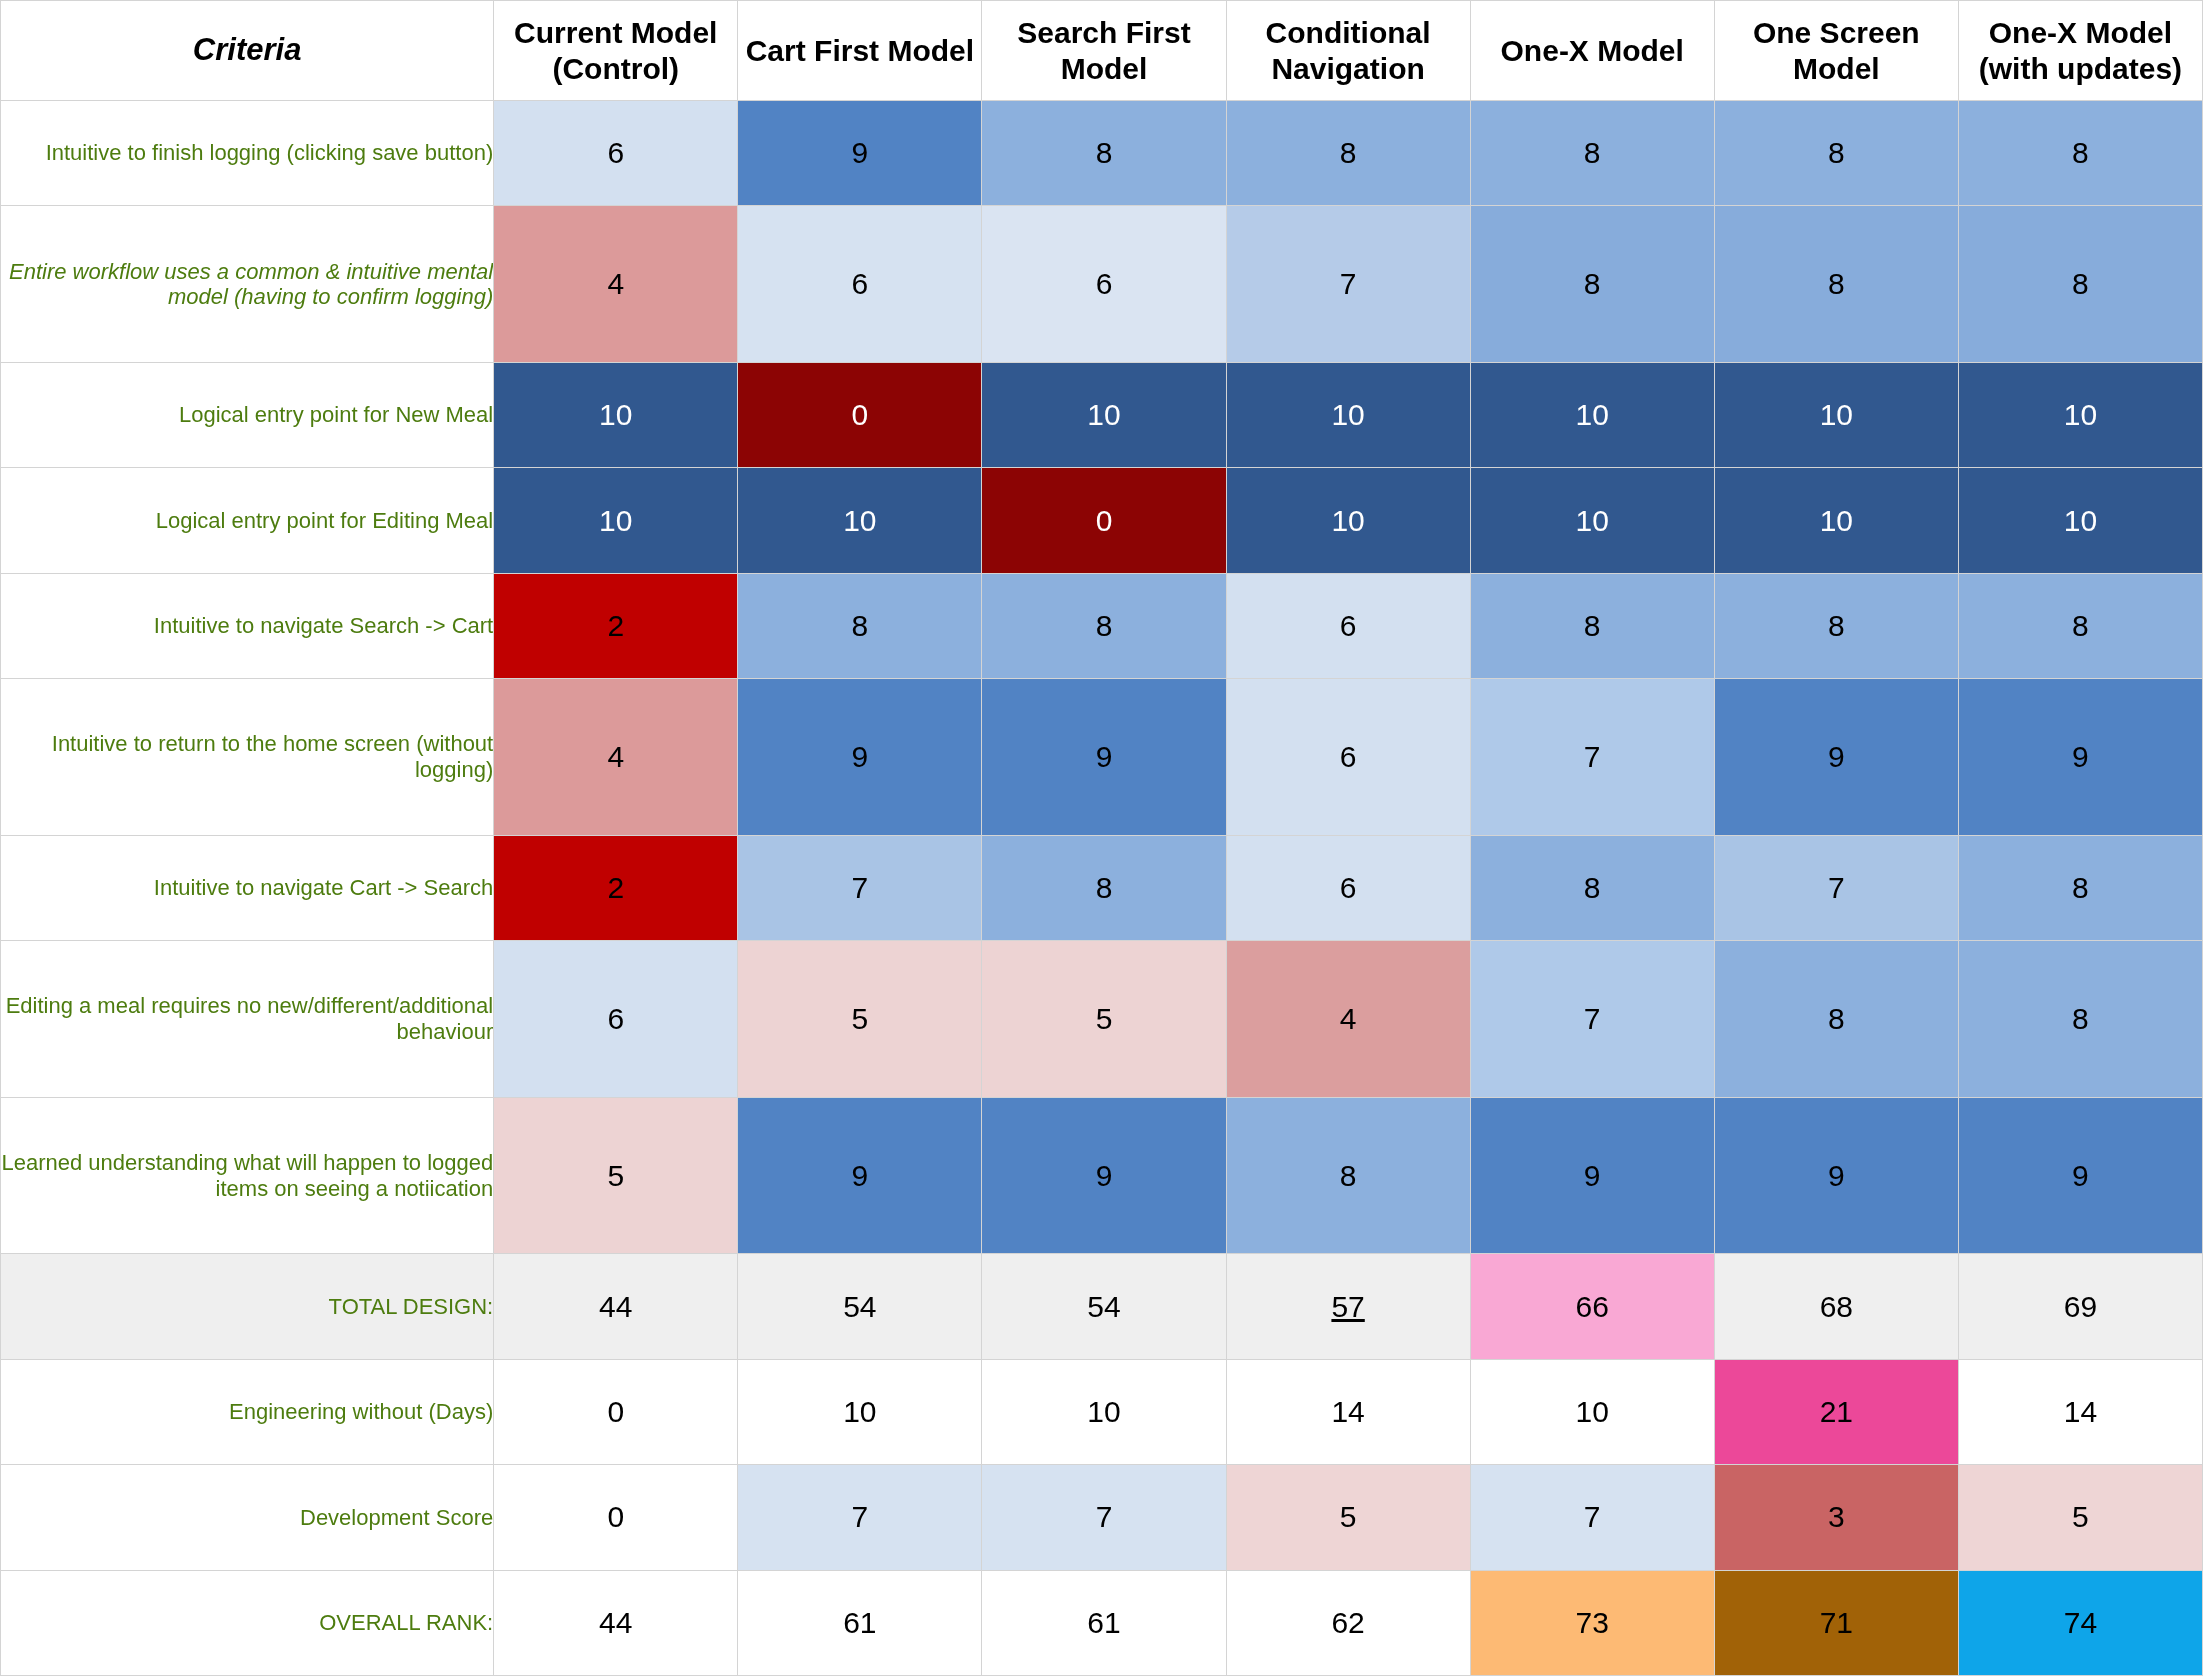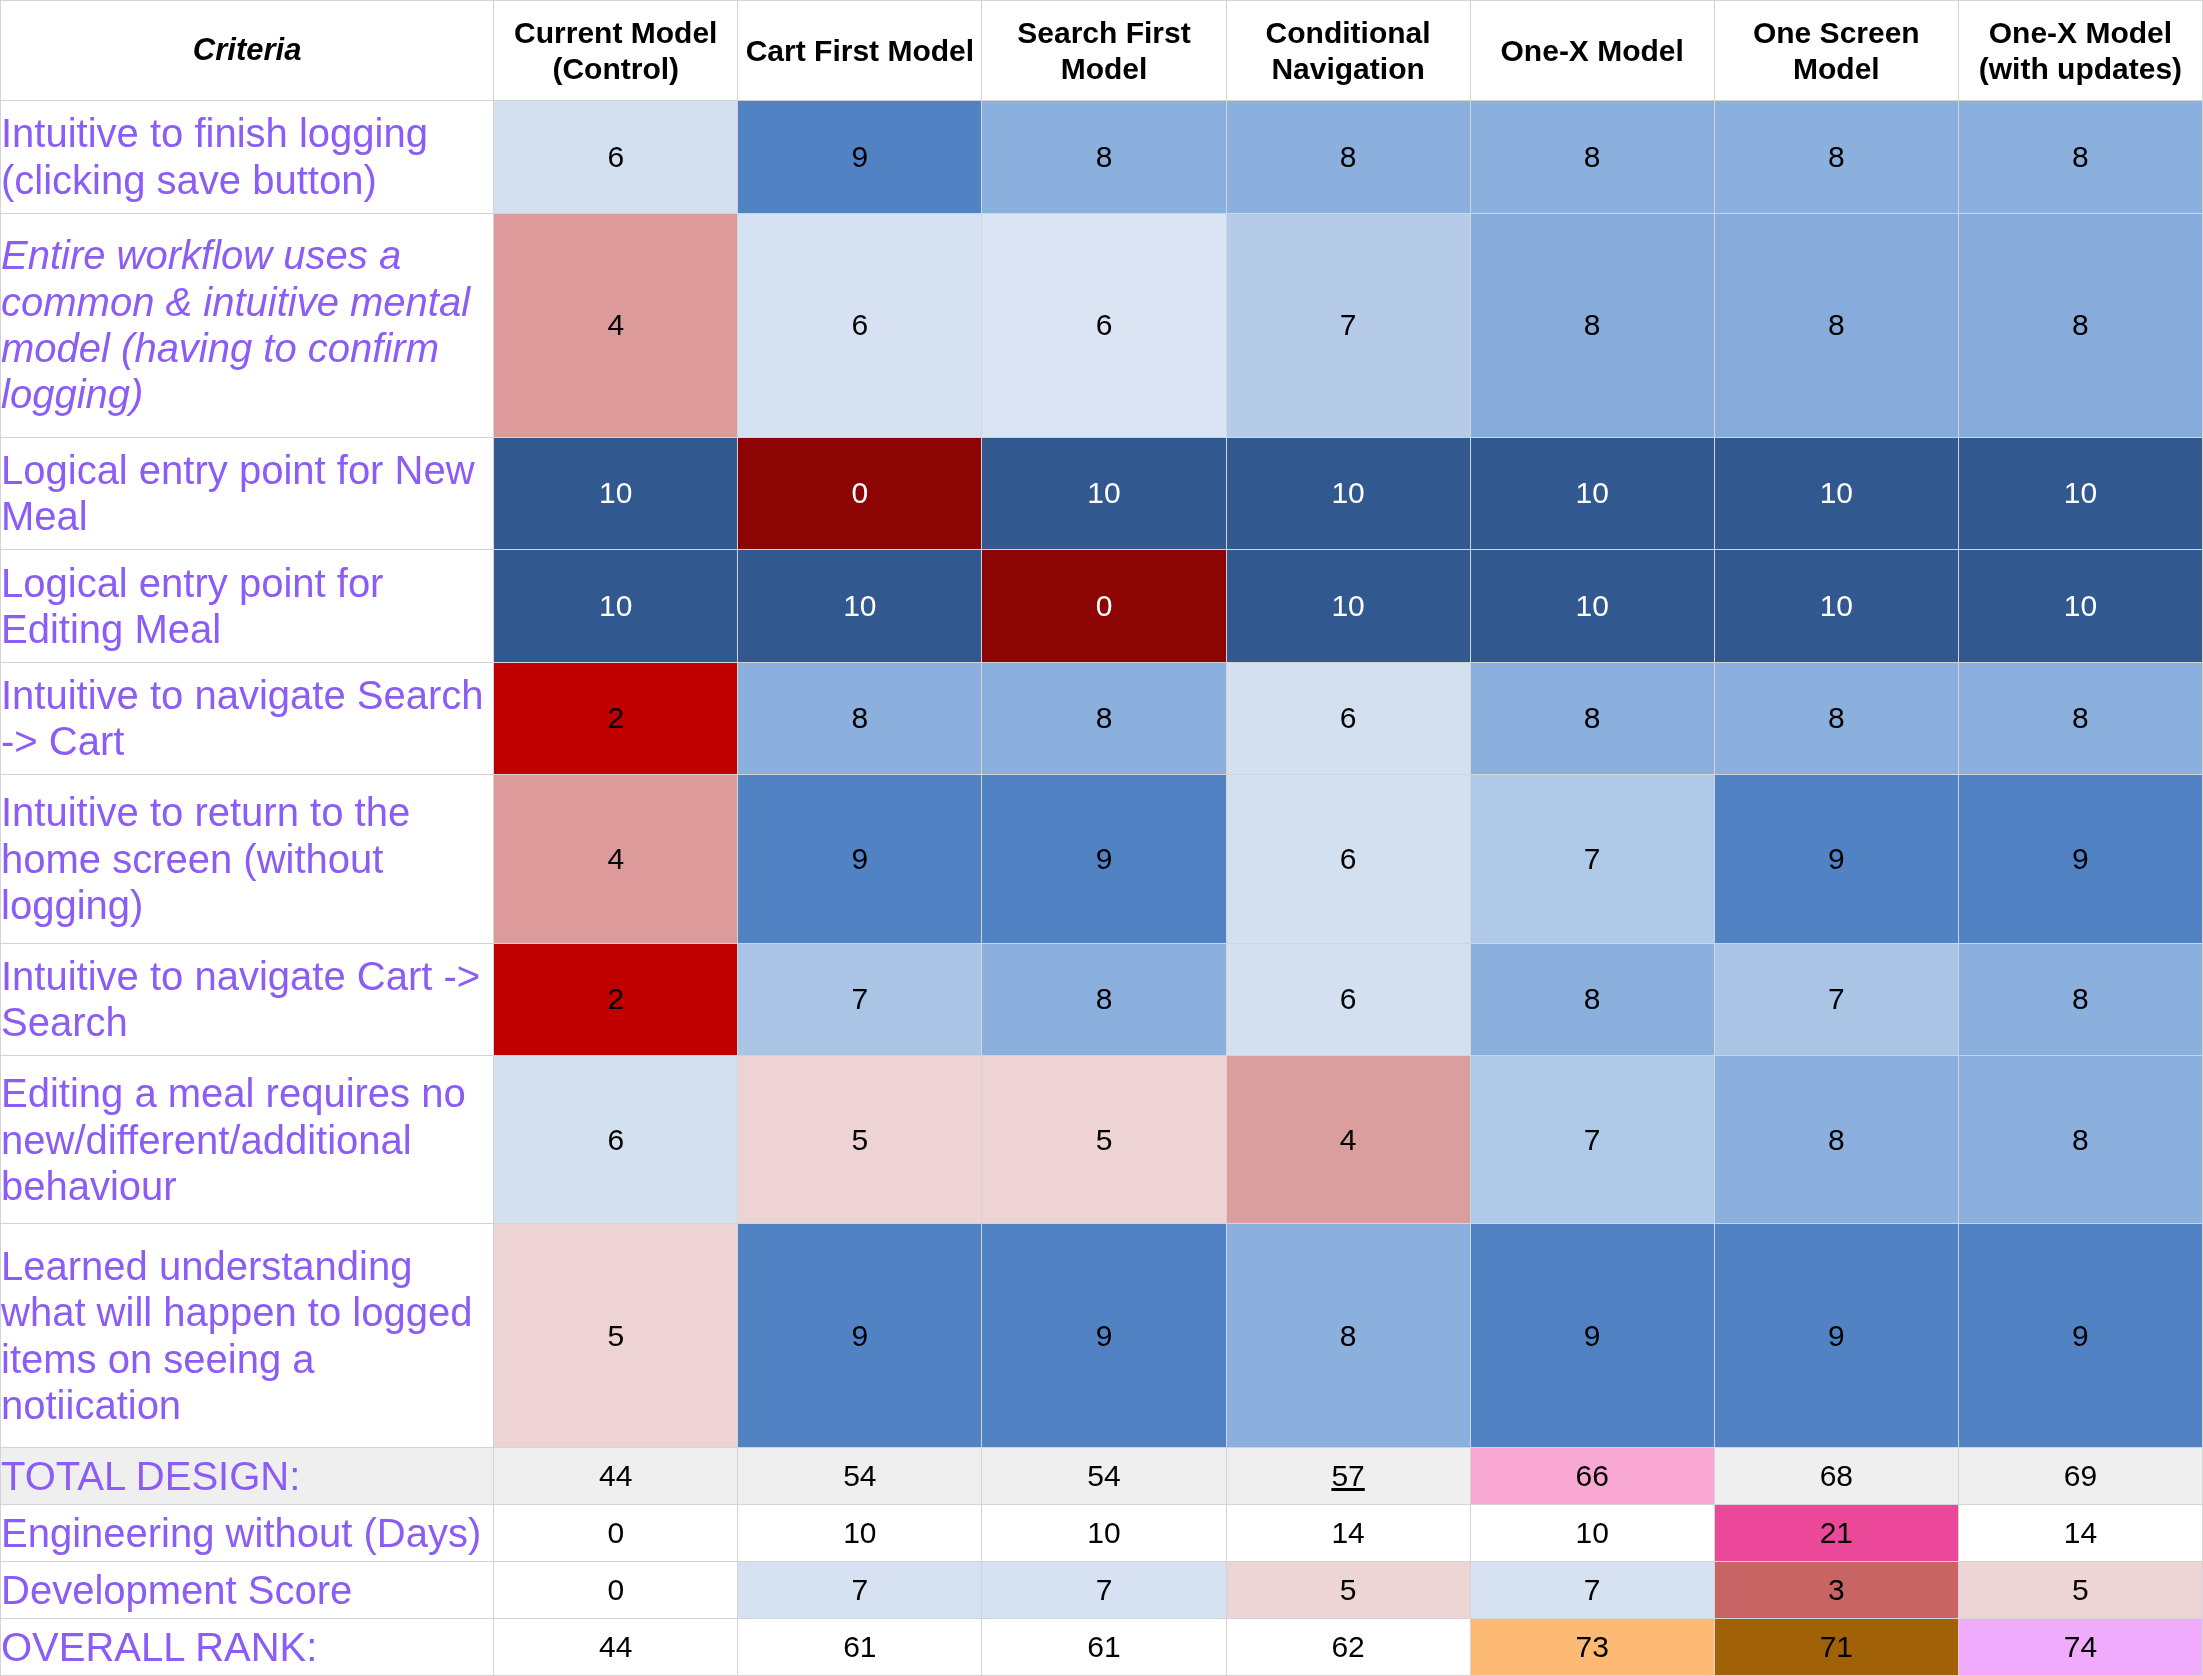--- a/index.html
+++ b/index.html
@@ -42,24 +42,24 @@
     height: 100px;
     box-sizing: border-box;
   }
   thead th.criteria-head {
     font-style: italic;
     font-size: 31px;
   }
 
   
   td.criteria {
-    text-align: left;
-    font-size: 40px;
+    text-align: right;
+    font-size: 22px;
     line-height: 1.16;
-    color: #8b5cf6;
+    color: #4d7c0f;
     padding: 3.9px 7.8px 3.9px 9.8px;
     background: #ffffff;
   }
   td.criteria.italic { font-style: italic; }
 
   
   td.val {
     text-align: center;
     font-size: 30px;
     color: #000000;
@@ -219,17 +219,17 @@
         <td class="val" style="background-color: rgb(238, 213, 213);">5</td>
       </tr>
       <tr>
         <td class="criteria">OVERALL RANK:</td>
         <td class="val" style="background-color: rgb(255, 255, 255);">44</td>
         <td class="val" style="background-color: rgb(255, 255, 255);">61</td>
         <td class="val" style="background-color: rgb(255, 255, 255);">61</td>
         <td class="val" style="background-color: rgb(255, 255, 255);">62</td>
         <td class="val" style="background-color: #fdba74;">73</td>
         <td class="val" style="background-color: #a16207;">71</td>
-        <td class="val" style="background-color: #f0abfc;">74</td>
+        <td class="val" style="background-color: #0ea5e9;">74</td>
       </tr>
     </tbody>
 </table>
 
 
 </body></html>

